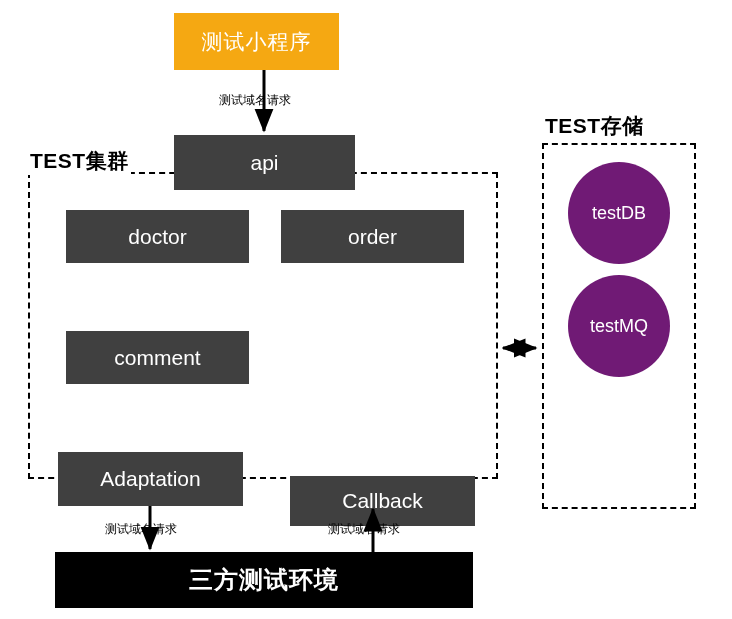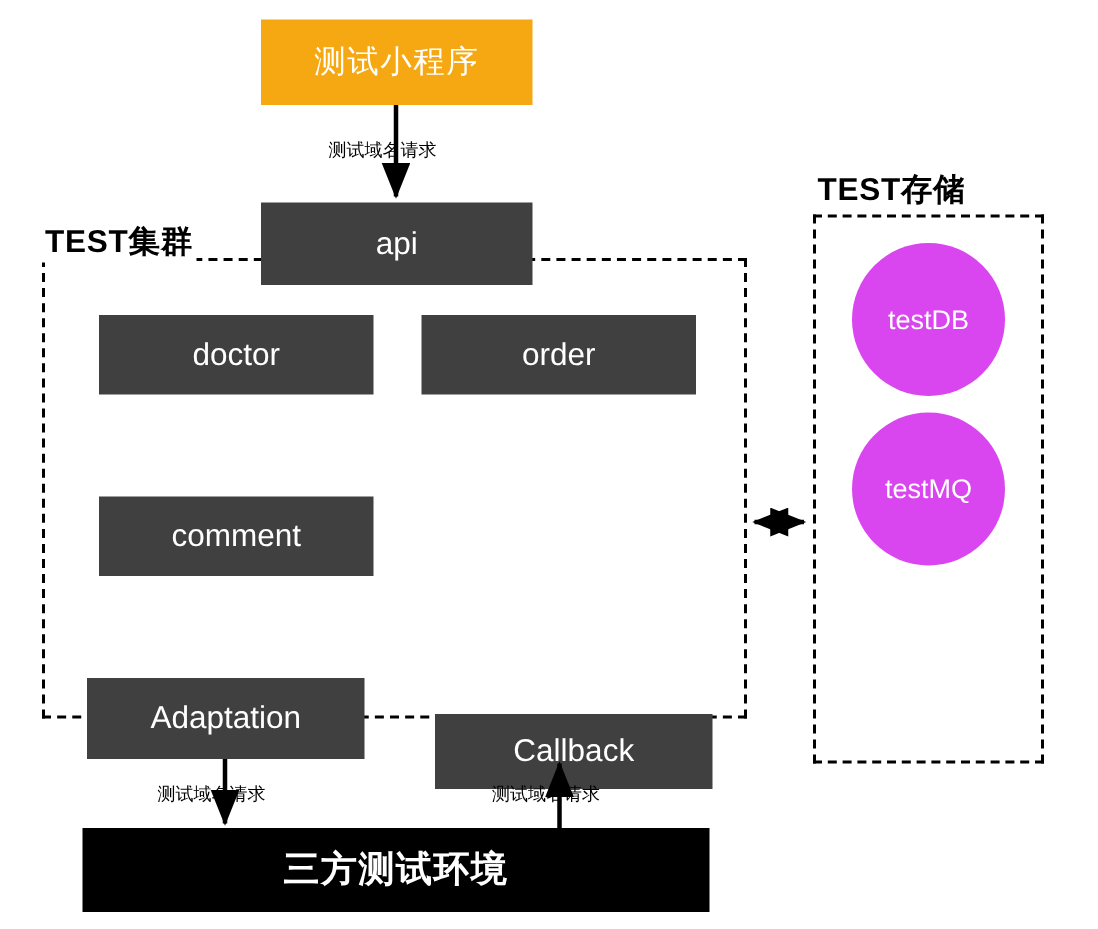--- a/index.html
+++ b/index.html
@@ -35,21 +35,21 @@
   .node-black  { background: #000000; }
 
   .node-cn { font-size: 21px; letter-spacing: 1px; }
   .node-en { font-size: 21px; }
   .node-black .node-cn { font-size: 24px; font-weight: bold; }
 
   
   .circle {
     position: absolute;
     border-radius: 50%;
-    background: #d946ef;
+    background: #701a75;
     color: #ffffff;
     display: flex;
     align-items: center;
     justify-content: center;
     font-size: 18px;
     box-sizing: border-box;
   }
 
   
   .group-box {
@@ -92,21 +92,21 @@
 <body>
 
 <div id="canvas">
 
   <div class="group-box" style="left:28px; top:172px; width:470px; height:307px;"></div>
   <div class="group-label" style="left:28px; top:147px;">TEST集群</div>
 
   <div class="group-box" style="left:542px; top:143px; width:154px; height:366px;"></div>
   <div class="group-label" style="left:543px; top:112px;">TEST存储</div>
 
-  <div class="node node-orange" style="left:174px; top:13px; width:181px; height:57px;">
+  <div class="node node-orange" style="left:174px; top:13px; width:165px; height:57px;">
     <span class="node-cn">测试小程序</span>
   </div>
 
   <div class="node node-blue" style="left:174px; top:135px; width:181px; height:55px;">
     <span class="node-en">api</span>
   </div>
 
   <div class="node node-blue" style="left:66px; top:210px; width:183px; height:53px;">
     <span class="node-en">doctor</span>
   </div>

